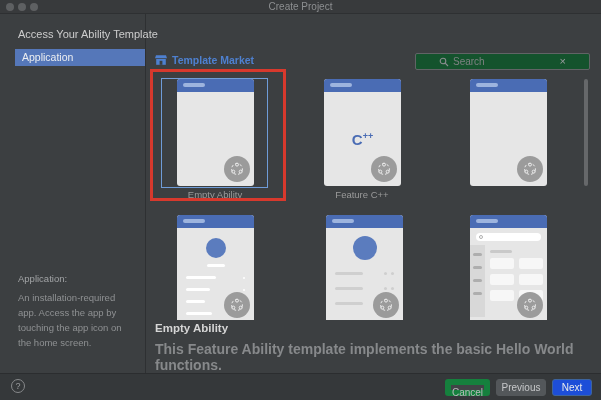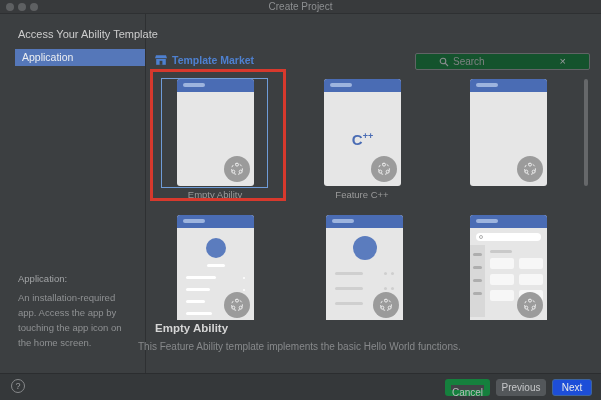--- a/index.html
+++ b/index.html
@@ -59,21 +59,21 @@
   .mk-body { display:flex; margin-top:4px; height:72px; }
   .mk-side { width:16px; background:#d8d8d8; display:flex; flex-direction:column; align-items:center; padding-top:8px; gap:10px; }
   .mk-side .cline { width:9px; background:#aeaeae; }
   .mk-main { flex:1; padding:5px 4px 0 5px; }
   .mk-topline { width:22px; height:3px; background:#c9c9c9; border-radius:1.5px; }
   .mk-grid { display:grid; grid-template-columns:24px 24px; gap:5px; margin-top:5px; }
   .mk-grid div { width:24px; height:11px; background:#f7f7f7; border-radius:2px; }
 
   
   .detail-title { position:absolute; left:155px; top:322px; font-size:11.5px; font-weight:600; color:#d6d6d6; }
-  .detail-desc  { position:absolute; left:138px; top:341px; font-size:10px; color:#87898b; }
+  .detail-desc  { position:absolute; left:155px; top:341px; font-size:14px; color:#87898b;font-weight:bold; }
 
   
   .footer { position:absolute; left:0; top:373px; width:601px; height:27px; background:#35383a; border-top:1px solid #2b2d2f; }
   .help { position:absolute; left:11px; top:379px; width:14px; height:14px; border:1px solid #87898b; border-radius:50%; color:#9b9d9f; font-size:9px; text-align:center; line-height:13px; cursor:pointer; }
   .btn { position:absolute; top:379px; height:17px; border-radius:3px; font-size:10px; line-height:15px; text-align:center; cursor:pointer; }
   .btn-cancel { left:445px; width:45px; background:#404346; border:6px solid #15803d; color:#b9babc; }
   .btn-prev   { left:496px; width:50px; background:#53575a; border:1px solid #53575a; color:#c6c7c9; }
   .btn-next   { left:552px; width:40px; background:#1d4ed8; border:1px solid #3d649c; color:#e9eaec; }
 </style>
 </head>

